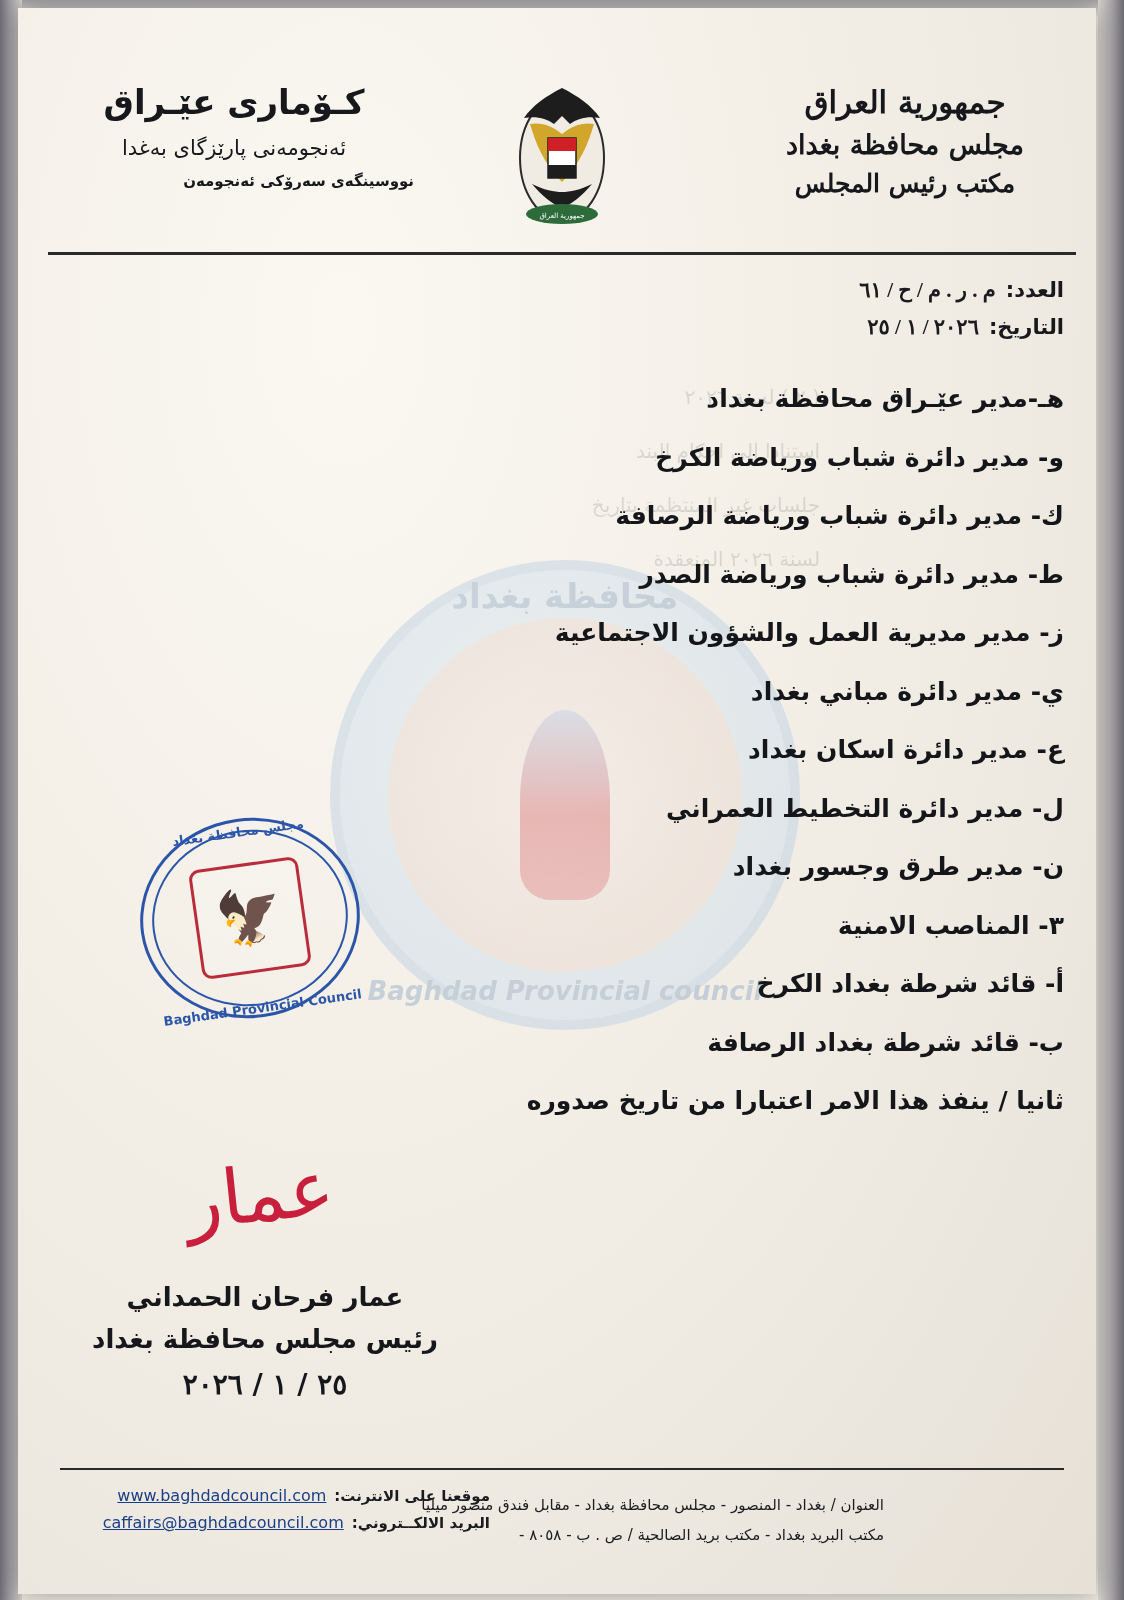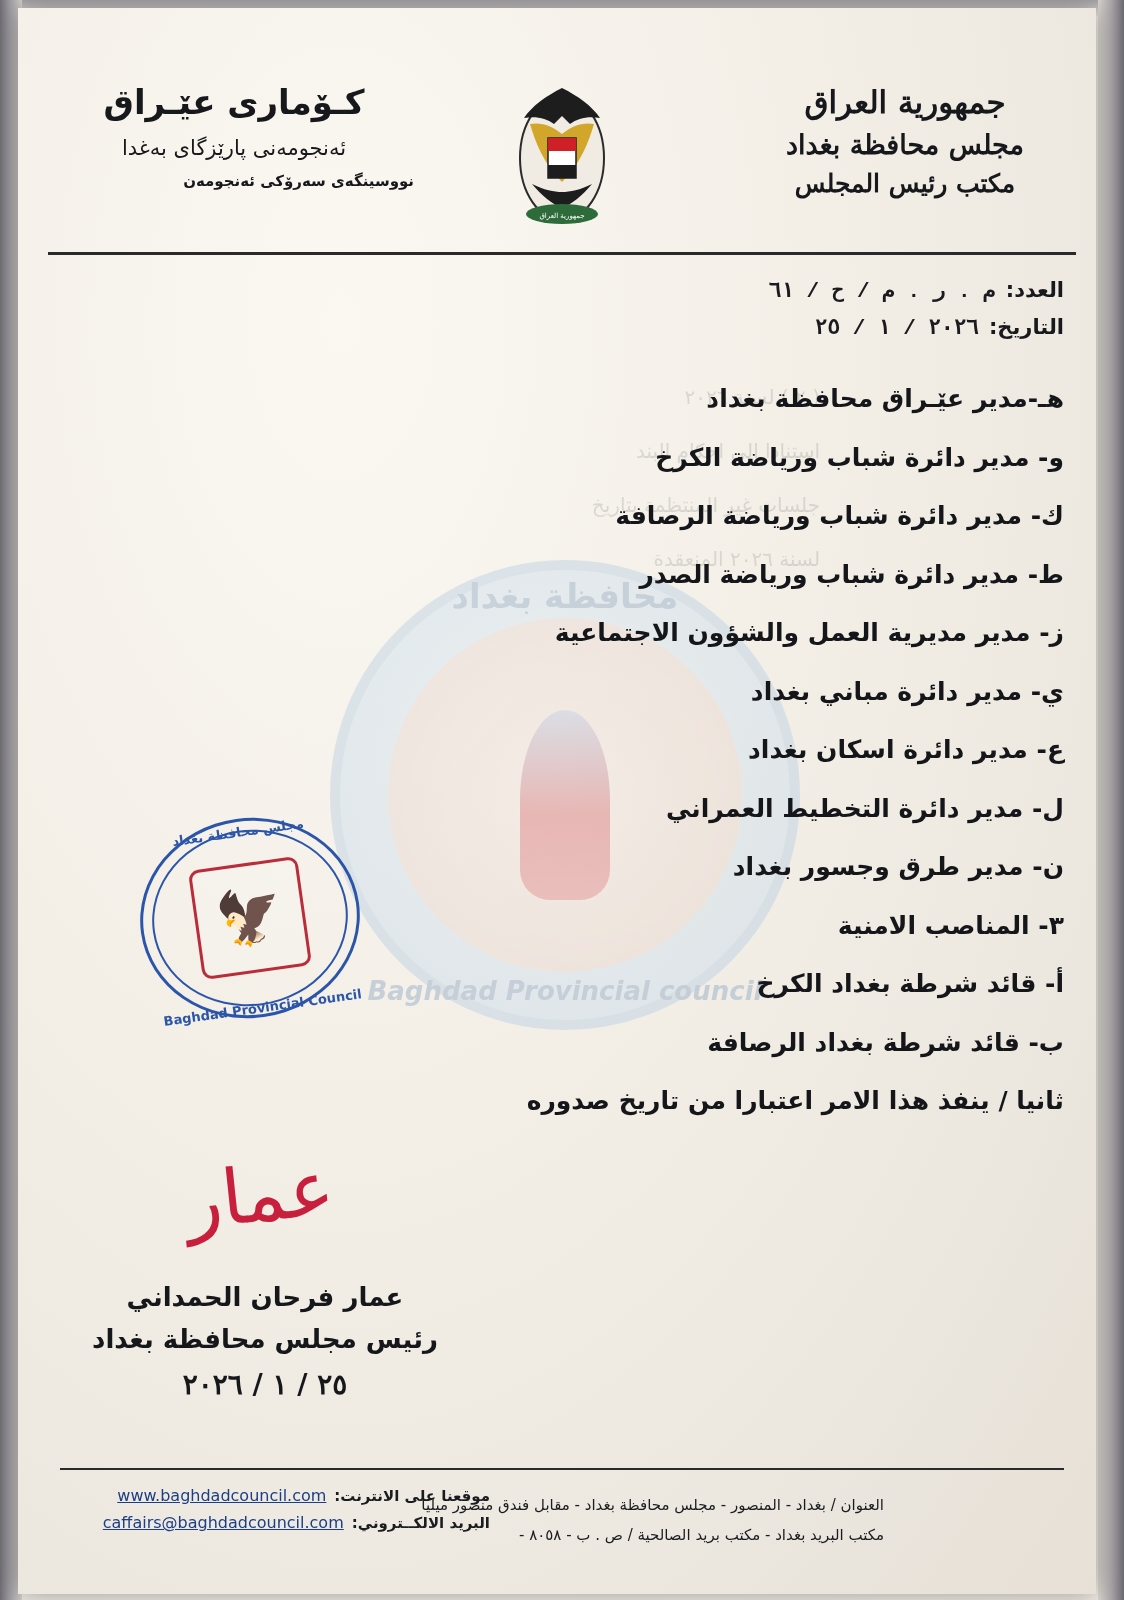--- a/index.html
+++ b/index.html
@@ -107,21 +107,21 @@
     display: flex;
     align-items: baseline;
     justify-content: flex-start;
     gap: 10px;
     margin-bottom: 12px;
     font-size: 21px;
     font-weight: 700;
   }
   .refrow .label { white-space: nowrap; }
   .refrow .value {
-    font-family: Liberation Mono, monospace;
+    font-family: Liberation Serif, serif;
     color: #1b1b1f;
     font-weight: 600;
     letter-spacing: 3px;
   }
 
   
   .watermark {
     position: absolute;
     left: 330px;
     top: 560px;

